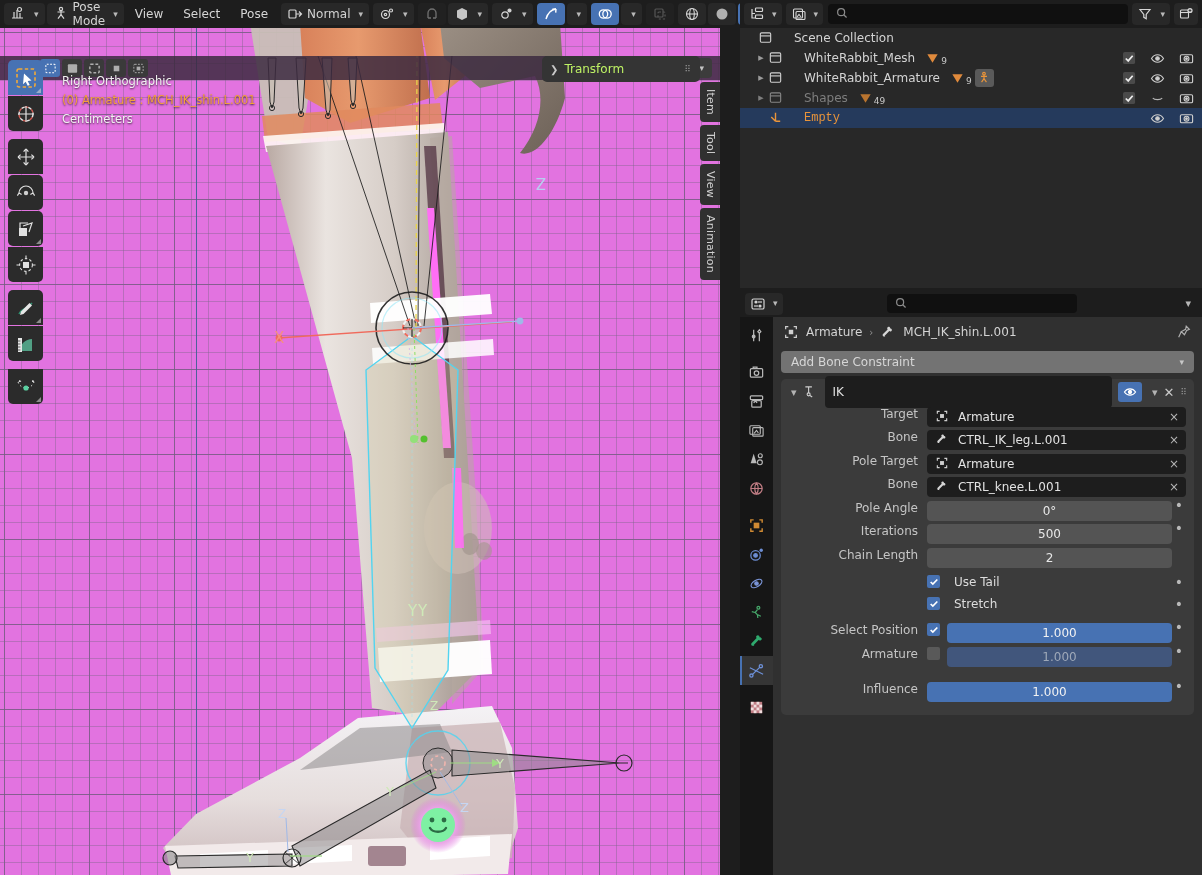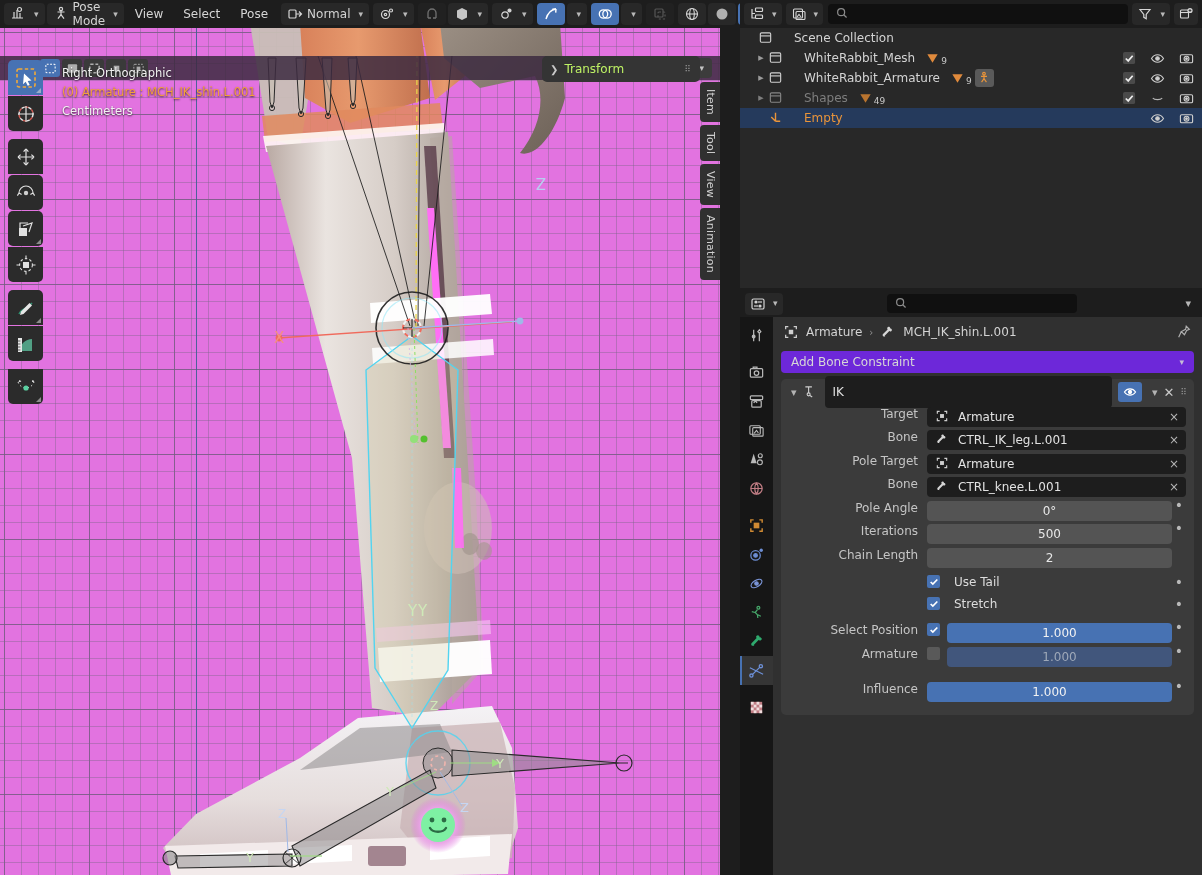--- a/index.html
+++ b/index.html
@@ -50,21 +50,21 @@
   #subheader .sq.on { background:#4772b3; }
 
   
   #poseopts { position:absolute; right:8px; top:30px; display:flex; align-items:center; gap:5px; }
   #poseopts .xbtn { width:20px; height:20px; background:#585858; border-radius:3px;
                     display:flex;align-items:center;justify-content:center;font-size:12px;color:#e4e4e4;}
   #poseopts .po { display:flex;align-items:center;gap:5px;background:#3c3c3c;
                   border-radius:4px;height:20px;padding:0 8px;font-size:11.5px;color:#dcdcdc;}
 
   
-  #vptext { position:absolute; left:62px; top:36px; font-size:11.5px; line-height:19px;
+  #vptext { position:absolute; left:62px; top:44px; font-size:11.5px; line-height:19px;
             text-shadow:0 1px 2px rgba(0,0,0,.75); }
   #vptext .w { color:#f2f2f2; }
   #vptext .o { color:#f3a03c; }
 
   
   #toolcol { position:absolute; left:8px; top:32px; display:flex; flex-direction:column; gap:2px; }
   #toolcol .grp { display:flex; flex-direction:column; gap:1px; margin-bottom:6px; }
   #toolcol .tb { width:35px; height:35px; background:#2b2b2b; border-radius:5px;
                  display:flex; align-items:center; justify-content:center; position:relative; }
   #toolcol .tb.first { border-radius:5px 5px 0 0; }
@@ -92,21 +92,21 @@
               background:#1d1d1d; }
   #olhead { height:28px; display:flex; align-items:center; padding:0 4px; gap:4px; }
   #olhead .ddl { height:22px; background:#282828; border-radius:4px; display:flex;
                  align-items:center; padding:0 5px; gap:3px; }
   #olsearch { flex:1; max-width:300px; height:20px; background:#101010; border-radius:4px;
               display:flex; align-items:center; padding:0 7px; gap:6px;
               margin:0 auto; color:#7b7b7b; }
   #olbody { position:absolute; top:28px; left:0; right:0; bottom:0; background:#282828; }
   .olrow { height:20px; display:flex; align-items:center; position:relative;
            font-size:12px; color:#d4d4d4; }
-  .olrow.sel { background:#253a5c; }
+  .olrow.sel { background:#253a5c;font-family:Liberation Mono, monospace; }
   .olrow .disc { width:14px; display:flex; align-items:center; justify-content:center;
                  font-size:7px; color:#9b9b9b; }
   .olrow .nm { margin-left:20px; }
   .olrow.dim .nm, .olrow.dim .disc { color:#7e7e7e; }
   .olrow .orange { color:#e9943a; }
   .olrow .rt { position:absolute; right:8px; display:flex; align-items:center; gap:14px; }
   .cnt { display:flex; align-items:flex-end; gap:1px; margin-left:10px; }
   .cnt b { font-size:9px; font-weight:normal; color:#c9c9c9; }
 
   
@@ -122,21 +122,21 @@
   #prtabs .pt { width:33px; height:29px; display:flex; align-items:center;
                 justify-content:center; position:relative; }
   #prtabs .pt.on { background:#353535; }
   #prtabs .pt.on:before { content:""; position:absolute; left:0; top:0; bottom:0; width:2px;
                           background:#4772b3; }
   #prtabs .gap { height:8px; }
   #prbody { position:absolute; left:33px; top:27px; right:0; bottom:0; background:#303030; }
   #breadcrumb { height:30px; display:flex; align-items:center; gap:7px; padding:0 10px;
                 font-size:12px; color:#d4d4d4; }
   #breadcrumb .sepc { color:#909090; font-size:10px; }
-  .addbtn { margin:4px 8px 6px 8px; height:22px; background:#6d28d9; border-radius:4px;
+  .addbtn { margin:4px 8px 6px 8px; height:22px; background:#737373; border-radius:4px;
             display:flex; align-items:center; padding:0 10px; font-size:12px; color:#d6d6d6;
             justify-content:space-between; }
   #conpanel { margin:0 8px; background:#3b3b3b; border-radius:5px; padding-bottom:10px; }
   #conhead { height:26px; display:flex; align-items:center; gap:6px; padding:0 6px; }
   #conhead .namefield { flex:1; height:20px; background:#1d1d1d; border-radius:4px;
                         display:flex; align-items:center; padding:16px 8px; font-size:12px;
                         color:#e0e0e0; position:relative; }
   #conhead .eye { width:24px; height:20px; background:#4772b3; border-radius:3px;
                   display:flex; align-items:center; justify-content:center; }
   .prow { display:flex; height:22px; margin:1.5px 0; padding:0 8px; }

